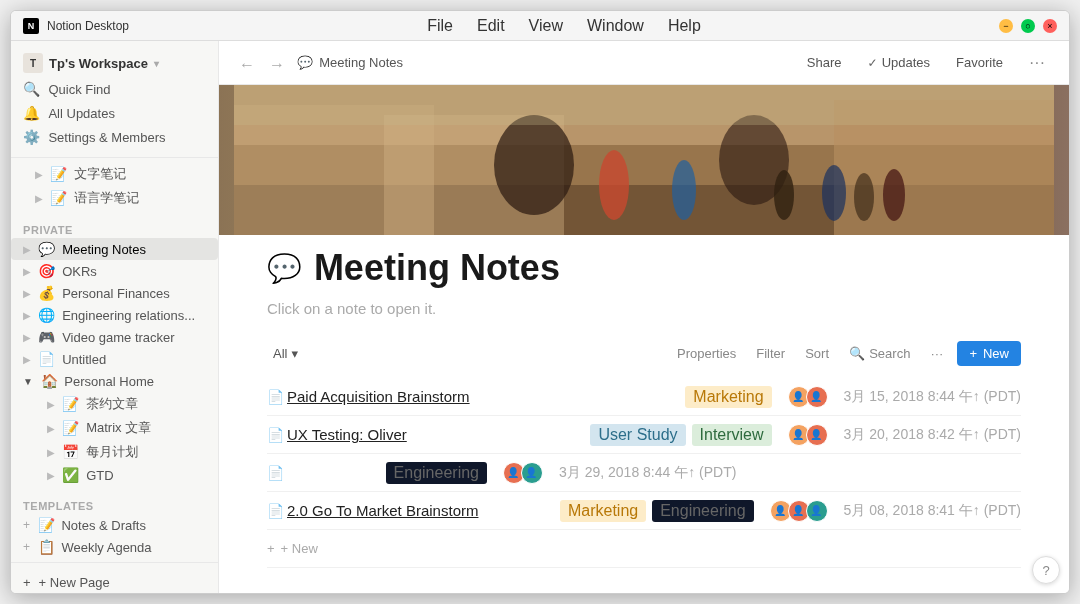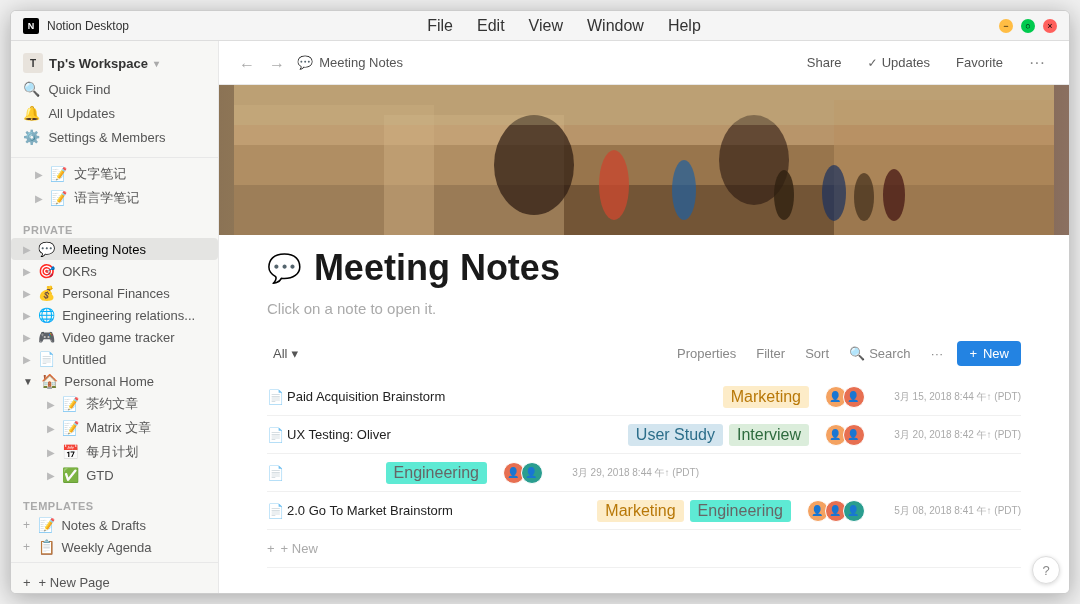--- a/index.html
+++ b/index.html
@@ -55,34 +55,34 @@
     .db-toolbar { display: flex; align-items: center; justify-content: space-between; margin-bottom: 12px; }
     .db-toolbar-left { display: flex; align-items: center; gap: 8px; }
     .view-selector { display: flex; align-items: center; gap: 4px; font-size: 13px; color: #555; padding: 3px 6px; border-radius: 4px; cursor: pointer; border: none; background: none; }
     .db-toolbar-right { display: flex; align-items: center; gap: 8px; }
     .db-action-btn { background: none; border: none; cursor: pointer; font-size: 13px; color: #888; padding: 3px 6px; border-radius: 4px; }
     .search-btn { display: flex; align-items: center; gap: 4px; }
     .new-btn { background: #2383e2; color: #fff; border: none; border-radius: 4px; padding: 5px 12px; font-size: 13px; cursor: pointer; display: flex; align-items: center; gap: 6px; font-weight: 500; }
     .table-row { display: flex; align-items: center; padding: 6px 0; border-bottom: 1px solid #f0f0f0; min-height: 38px; }
     .table-row.add-row { color: #aaa; cursor: pointer; padding: 6px 0; }
     .row-icon { width: 20px; color: #aaa; font-size: 14px; flex-shrink: 0; }
-    .row-title { flex: 1; font-size: 13px; color: #222; padding-right: 16px; }
+    .row-title { flex: 1; font-size: 15px; color: #222; padding-right: 16px; text-decoration: underline; }
     .row-tags { display: flex; gap: 6px; margin-right: 16px; min-width: 200px; justify-content: flex-end; }
     .tag { padding: 2px 8px; border-radius: 3px; font-size: 16px; font-weight: 500; }
     .tag-marketing { background: #fdecc8; color: #b87808; }
     .tag-userstudy { background: #d3e5ef; color: #2c6e8a; }
     .tag-interview { background: #dbeddb; color: #2e6b3e; }
-    .tag-engineering { background: #5eead4; color: #666; }
+    .tag-engineering { background: #0f172a; color: #666; }
     .row-avatars { display: flex; margin-right: 16px; }
     .avatar { width: 22px; height: 22px; border-radius: 50%; border: 1.5px solid #fff; margin-left: -4px; overflow: hidden; font-size: 10px; display: flex; align-items: center; justify-content: center; }
     .avatar:first-child { margin-left: 0; }
     .avatar-1 { background: #f4a261; }
     .avatar-2 { background: #e76f51; }
     .avatar-3 { background: #2a9d8f; }
-    .row-date { font-size: 10px; color: #aaa; min-width: 140px; text-align: right; white-space: nowrap; }
+    .row-date { font-size: 14px; color: #aaa; min-width: 140px; text-align: right; white-space: nowrap; }
     .help-btn { position: fixed; bottom: 20px; right: 20px; width: 28px; height: 28px; background: #fff; border-radius: 50%; border: 1px solid #ddd; display: flex; align-items: center; justify-content: center; font-size: 13px; color: #888; cursor: pointer; box-shadow: 0 1px 4px rgba(0,0,0,0.15); }
     ::-webkit-scrollbar { width: 6px; }
     ::-webkit-scrollbar-thumb { background: #ddd; border-radius: 3px; }
   </style>
 </head>
 <body>
 
 <div class="window">
 
   <div class="titlebar">

